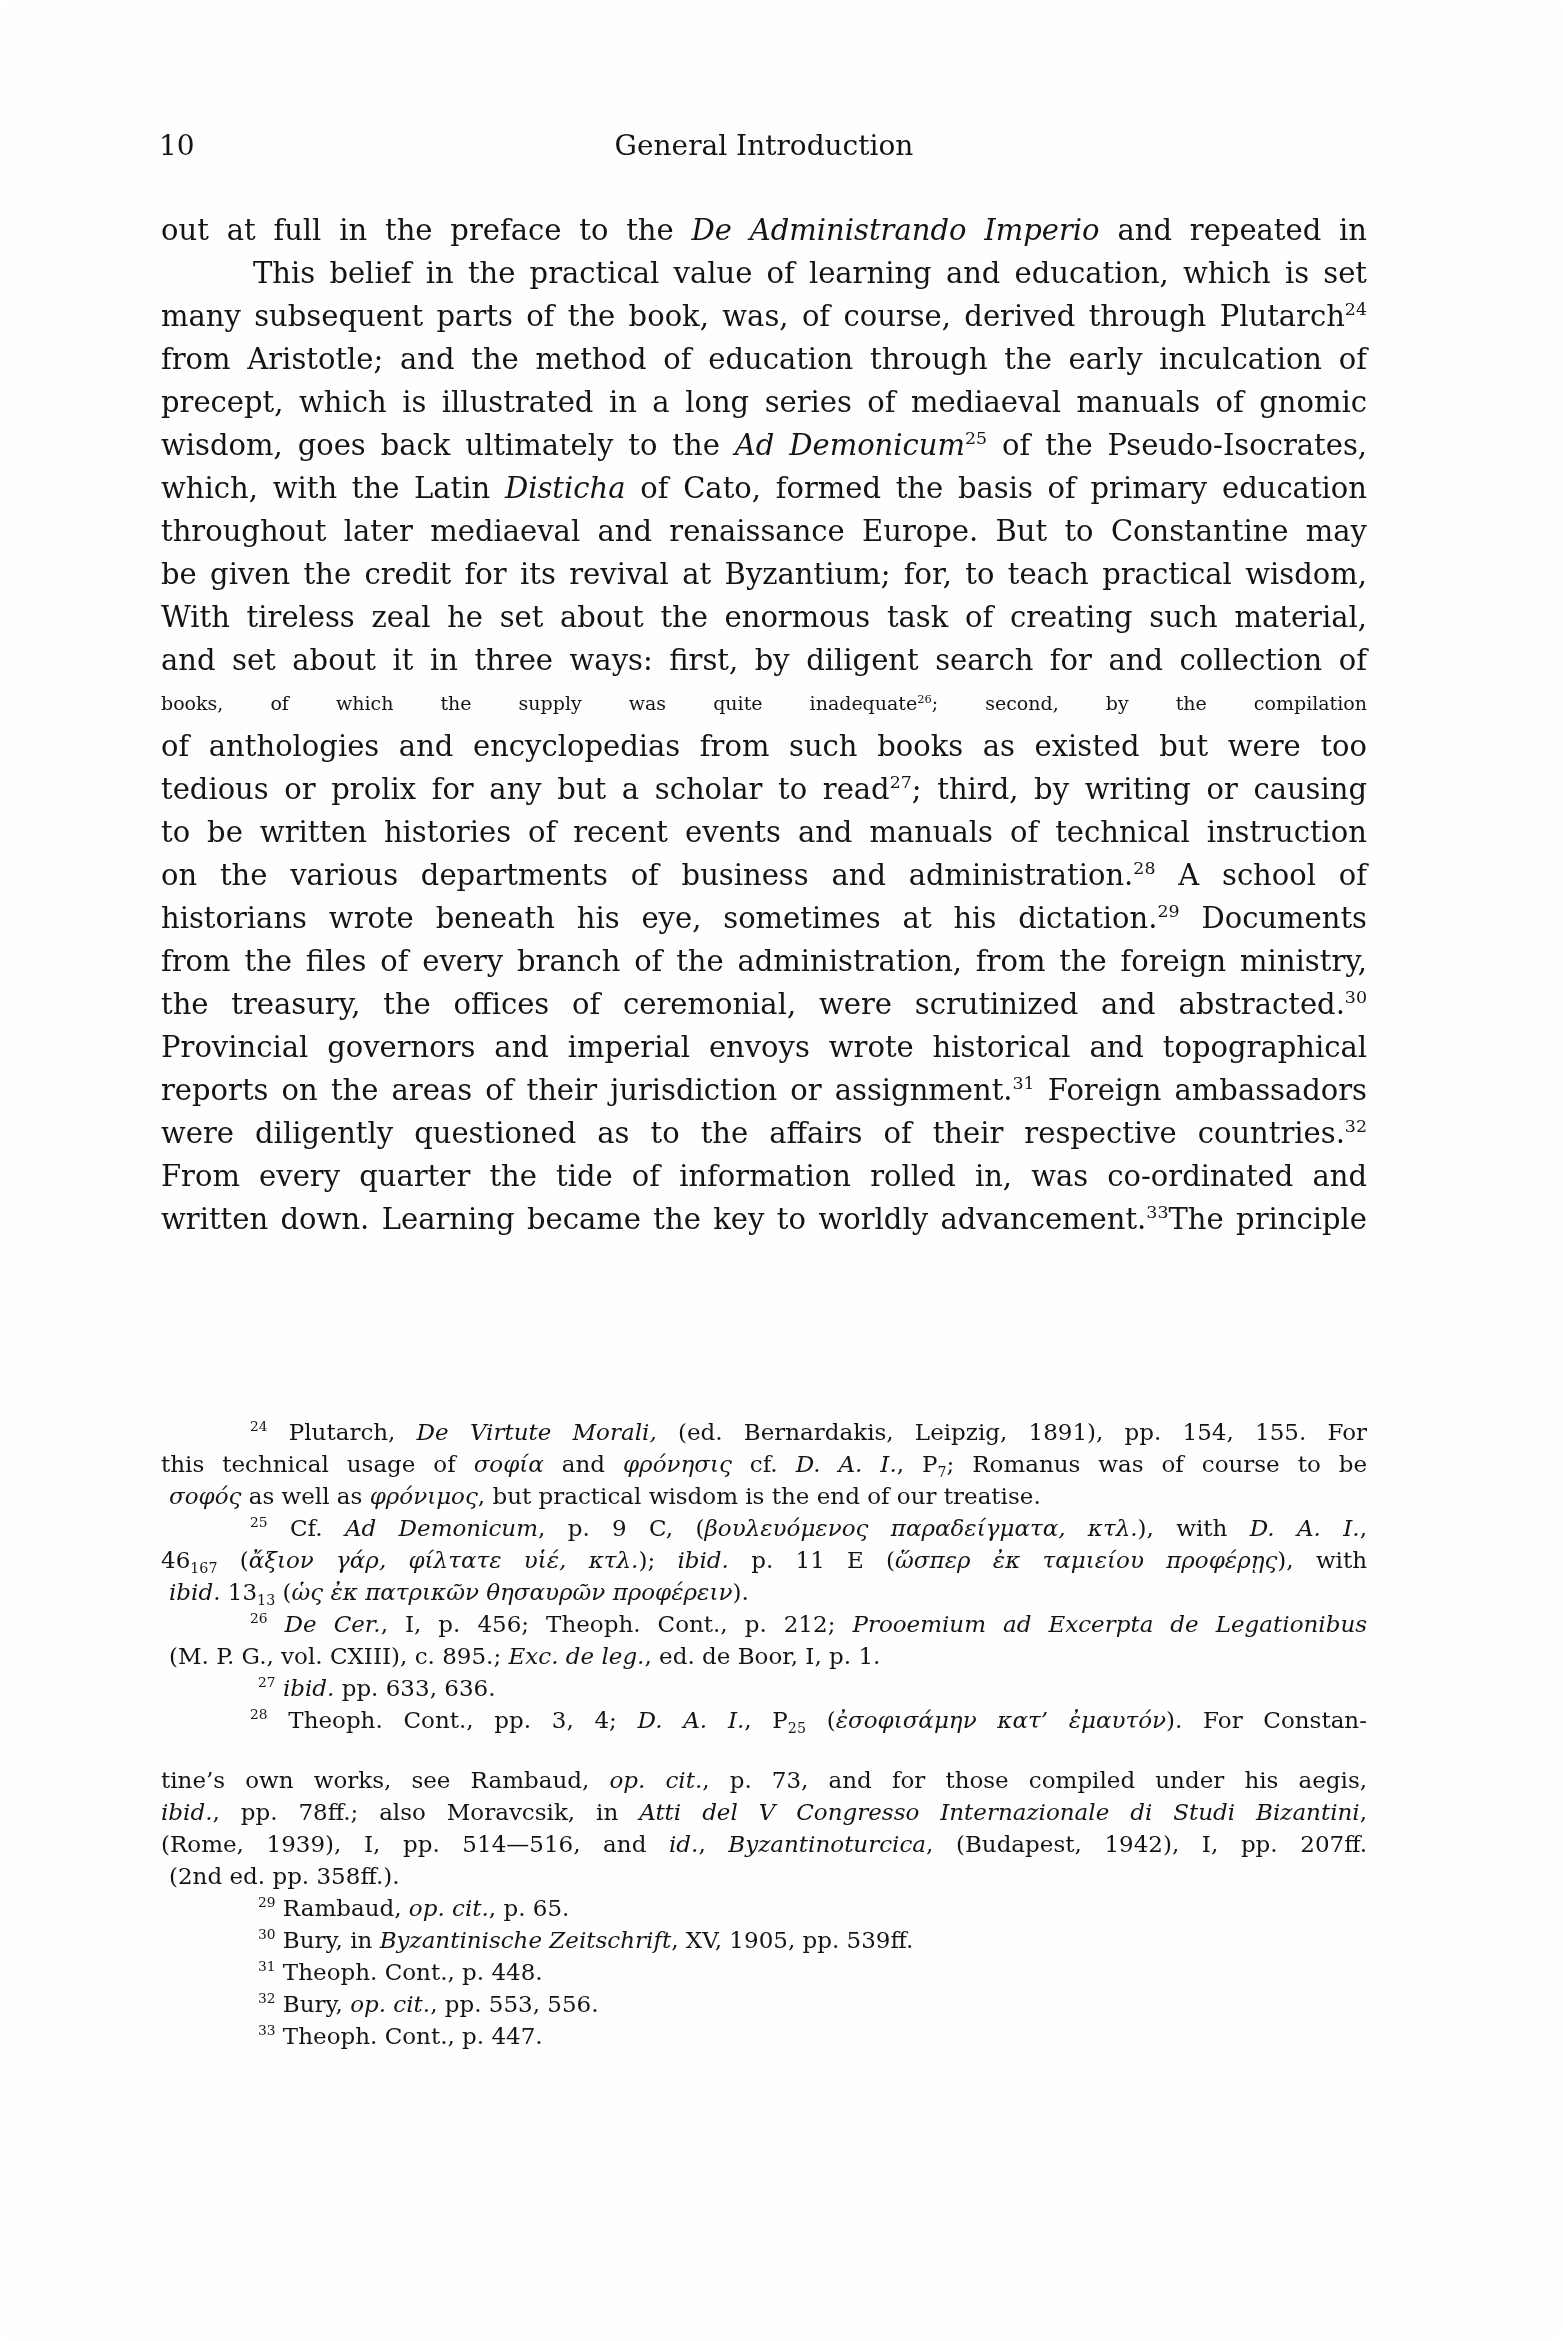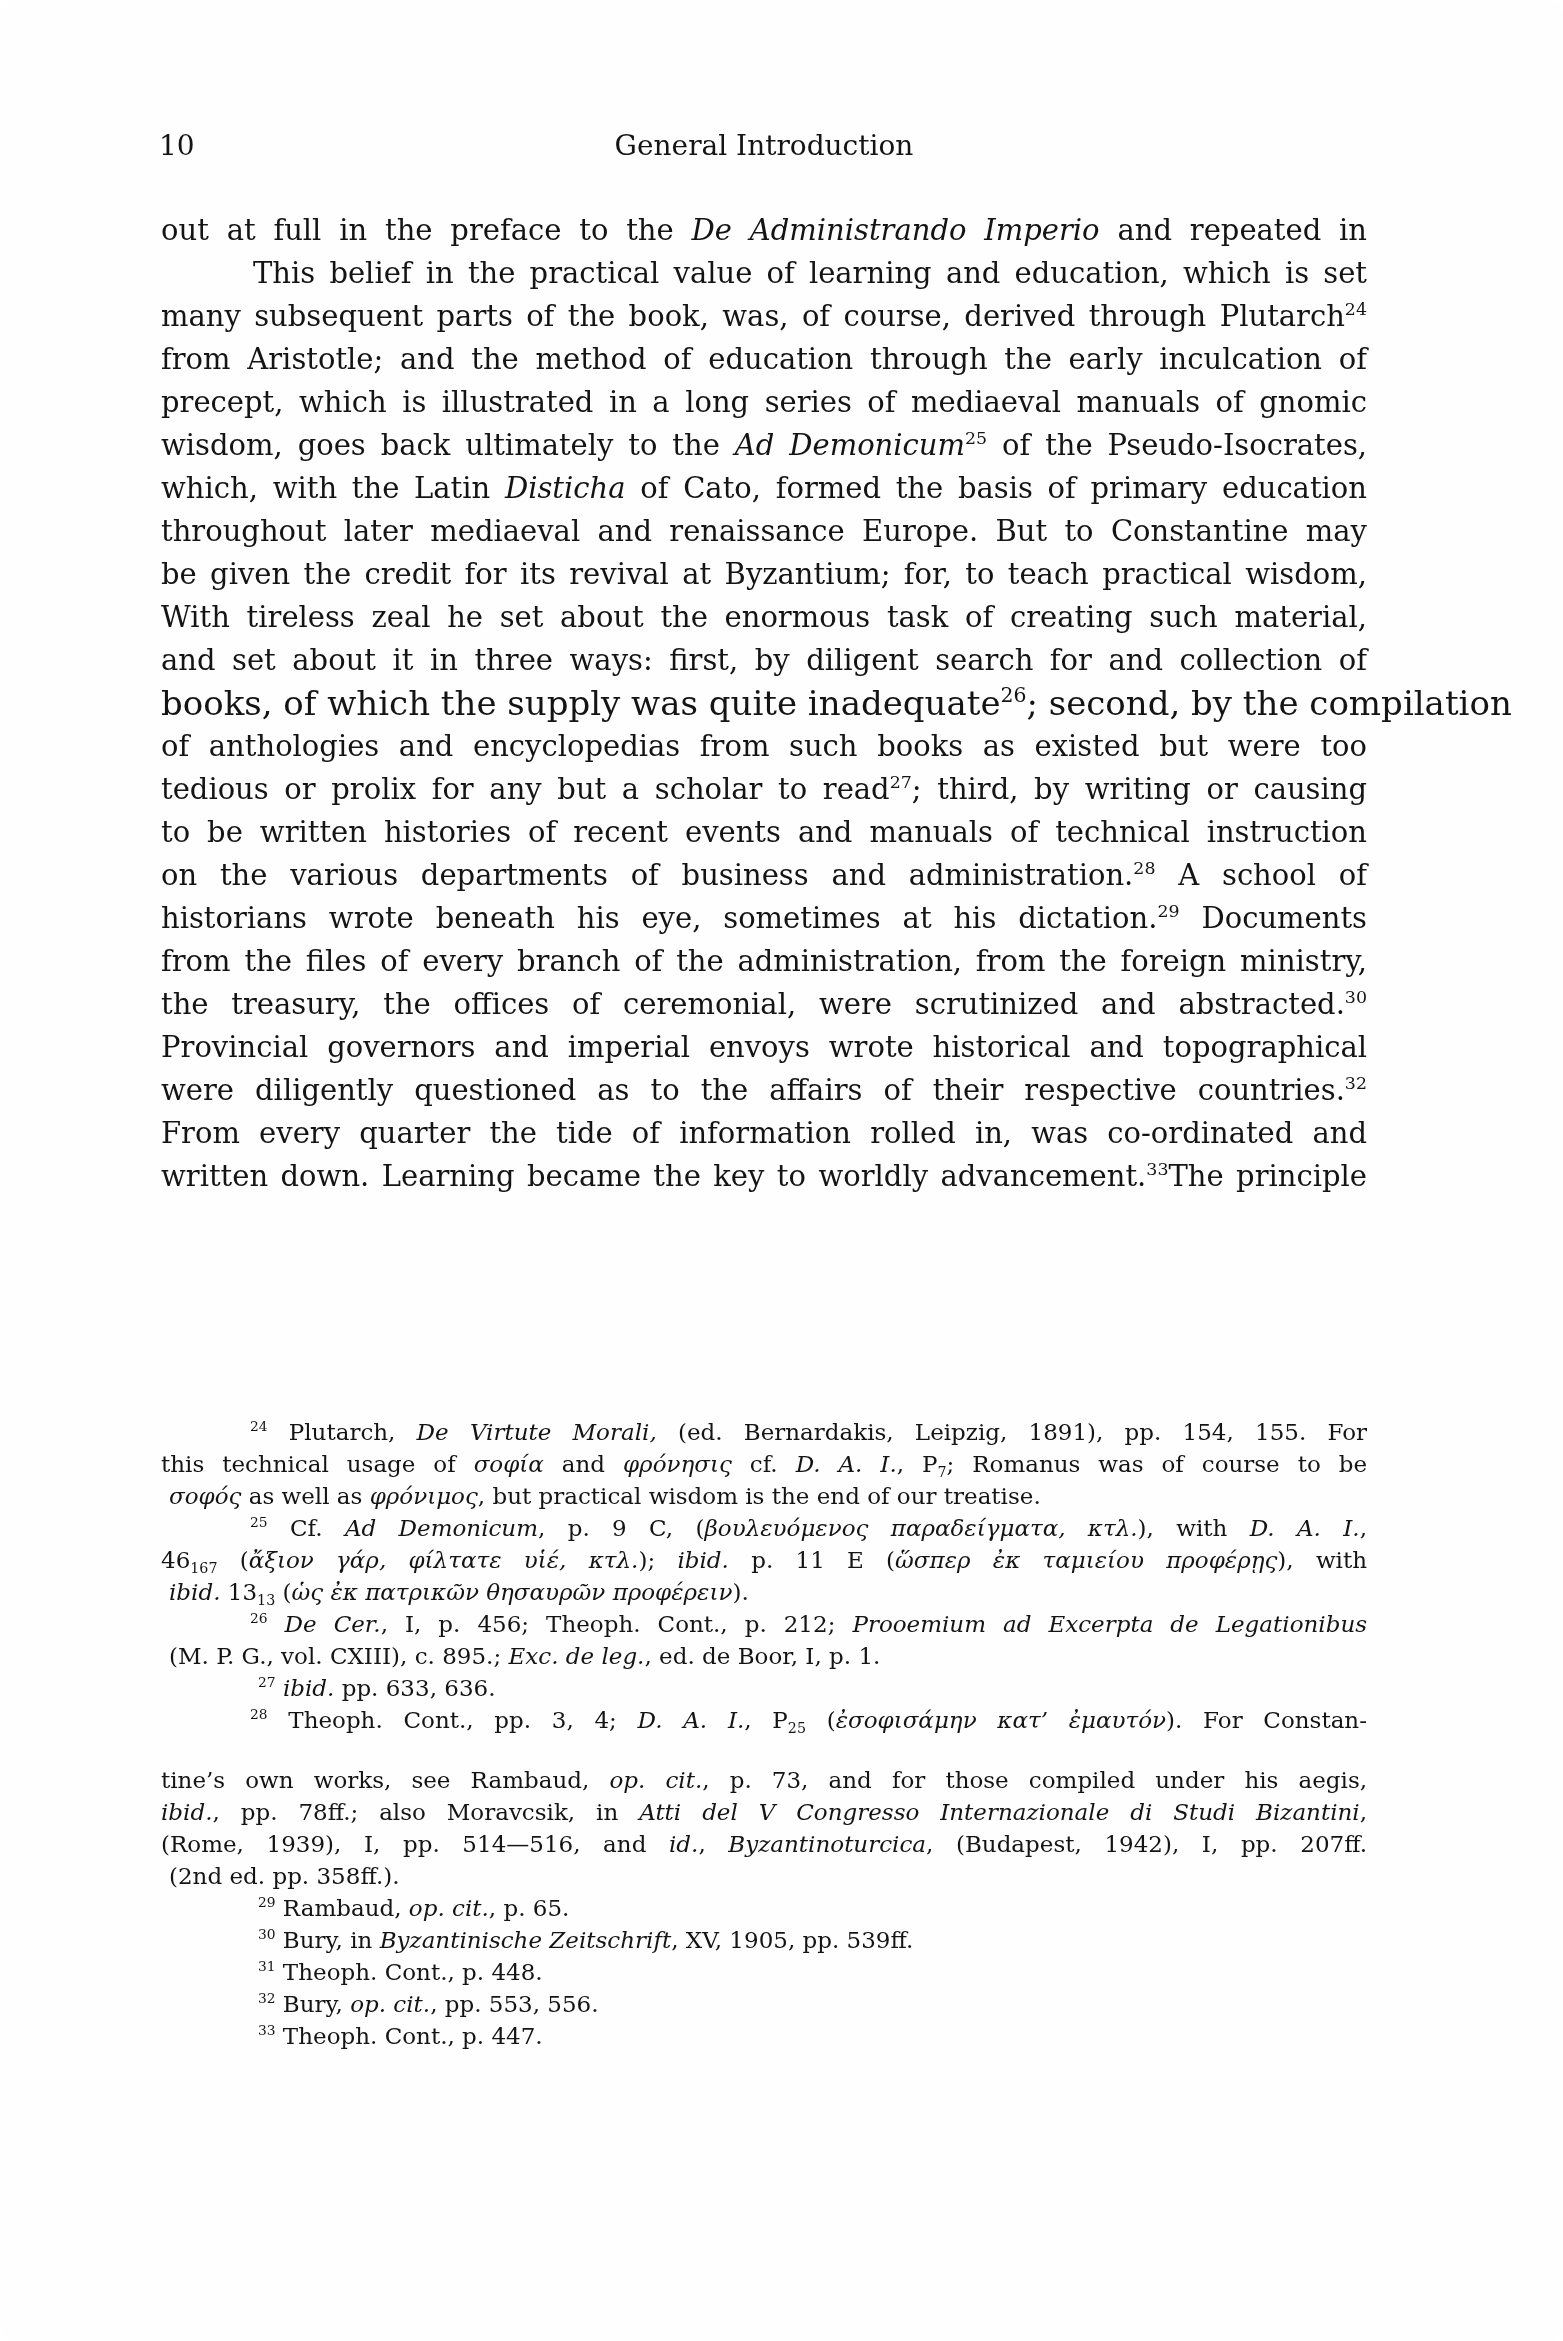--- a/index.html
+++ b/index.html
@@ -35,29 +35,30 @@
       <div class="body-line indent"><span class="line-inner"><span>This belief in the practical value of learning and education, which is set</span></span></div>
       <div class="body-line"><span class="line-inner"><span>many subsequent parts of the book, was, of course, derived through Plutarch</span><span class="sup">24</span></span></div>
       <div class="body-line"><span class="line-inner"><span>from Aristotle; and the method of education through the early inculcation of</span></span></div>
       <div class="body-line"><span class="line-inner"><span>precept, which is illustrated in a long series of mediaeval manuals of gnomic</span></span></div>
       <div class="body-line"><span class="line-inner"><span>wisdom, goes back ultimately to the </span><span class="it">Ad Demonicum</span><span class="sup">25</span><span> of the Pseudo-Isocrates,</span></span></div>
       <div class="body-line"><span class="line-inner"><span>which, with the Latin </span><span class="it">Disticha</span><span> of Cato, formed the basis of primary education</span></span></div>
       <div class="body-line"><span class="line-inner"><span>throughout later mediaeval and renaissance Europe. But to Constantine may</span></span></div>
       <div class="body-line"><span class="line-inner"><span>be given the credit for its revival at Byzantium; for, to teach practical wisdom,</span></span></div>
       <div class="body-line"><span class="line-inner"><span>With tireless zeal he set about the enormous task of creating such material,</span></span></div>
       <div class="body-line"><span class="line-inner"><span>and set about it in three ways: first, by diligent search for and collection of</span></span></div>
-      <div class="body-line" style="font-size: 34px;"><span class="line-inner"><span>books, of which the supply was quite inadequate</span><span class="sup">26</span><span>; second, by the compilation</span></span></div>
+      <div class="body-line" style="font-size: 19px;"><span class="line-inner"><span>books, of which the supply was quite inadequate</span><span class="sup">26</span><span>; second, by the compilation</span></span></div>
       <div class="body-line"><span class="line-inner"><span>of anthologies and encyclopedias from such books as existed but were too</span></span></div>
       <div class="body-line"><span class="line-inner"><span>tedious or prolix for any but a scholar to read</span><span class="sup">27</span><span>; third, by writing or causing</span></span></div>
       <div class="body-line"><span class="line-inner"><span>to be written histories of recent events and manuals of technical instruction</span></span></div>
       <div class="body-line"><span class="line-inner"><span>on the various departments of business and administration.</span><span class="sup">28</span><span> A school of</span></span></div>
       <div class="body-line"><span class="line-inner"><span>historians wrote beneath his eye, sometimes at his dictation.</span><span class="sup">29</span><span> Documents</span></span></div>
       <div class="body-line"><span class="line-inner"><span>from the files of every branch of the administration, from the foreign ministry,</span></span></div>
       <div class="body-line"><span class="line-inner"><span>the treasury, the offices of ceremonial, were scrutinized and abstracted.</span><span class="sup">30</span></span></div>
       <div class="body-line"><span class="line-inner"><span>Provincial governors and imperial envoys wrote historical and topographical</span></span></div>
+      <div class="body-line" style="font-size: 29px;"><span class="line-inner"><span>reports on the areas of their jurisdiction or assignment.</span><span class="sup">31</span><span> Foreign ambassadors</span></span></div>
       <div class="body-line"><span class="line-inner"><span>were diligently questioned as to the affairs of their respective countries.</span><span class="sup">32</span></span></div>
       <div class="body-line"><span class="line-inner"><span>From every quarter the tide of information rolled in, was co-ordinated and</span></span></div>
       <div class="body-line"><span class="line-inner"><span>written down. Learning became the key to worldly advancement.</span><span class="sup">33</span><span>The principle</span></span></div>
     </div>
 
   <div class="footnotes" id="footnotes">
       <div class="fn-line fn-indent"><span class="line-inner"><span class="sup">24</span><span> Plutarch, </span><span class="it">De Virtute Morali,</span><span> (ed. Bernardakis, Leipzig, 1891), pp. 154, 155. For</span></span></div>
       <div class="fn-line"><span class="line-inner"><span>this technical usage of </span><span class="it">σοφία</span><span> and </span><span class="it">φρόνησις</span><span> cf. </span><span class="it">D. A. I.</span><span>, P</span><span class="sub">7</span><span>; Romanus was of course to be</span></span></div>
       <div class="fn-line short"><span class="line-inner"><span class="it">σοφός</span><span> as well as </span><span class="it">φρόνιμος</span><span>, but practical wisdom is the end of our treatise.</span></span></div>
       <div class="fn-line fn-indent"><span class="line-inner"><span class="sup">25</span><span> Cf. </span><span class="it">Ad Demonicum</span><span>, p. 9 C, (</span><span class="it">βουλευόμενος παραδείγματα, κτλ.</span><span>), with </span><span class="it">D. A. I.</span><span>,</span></span></div>

